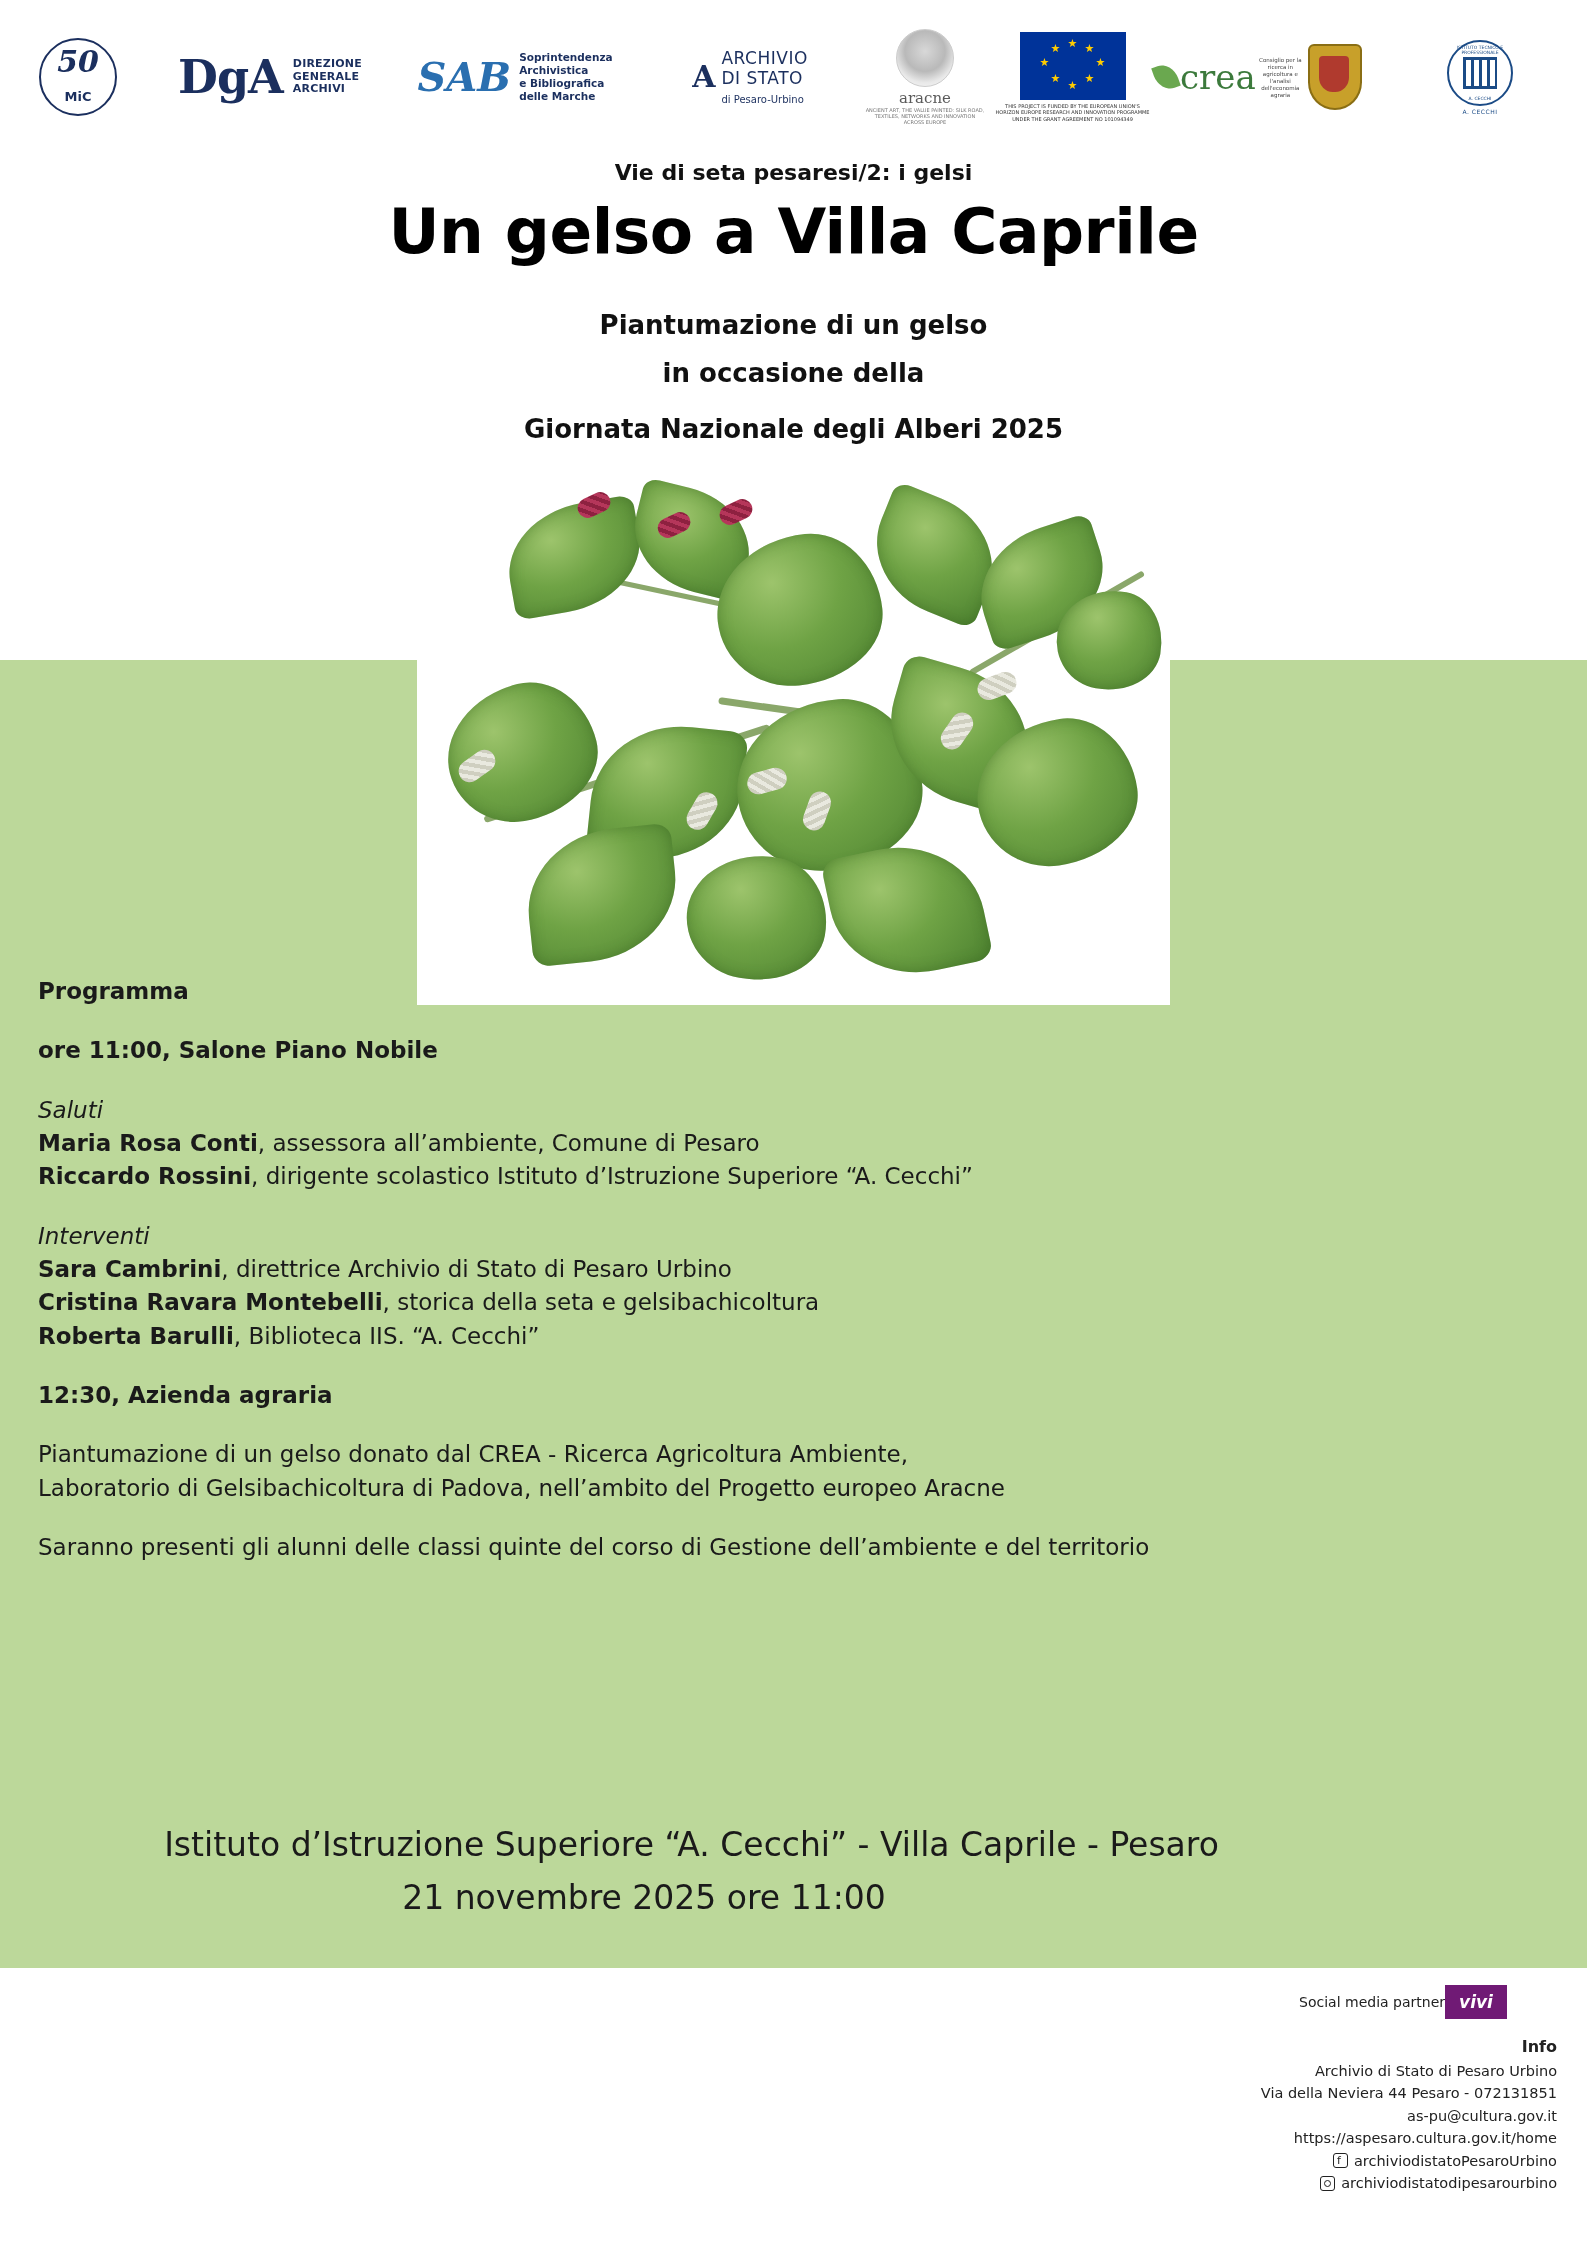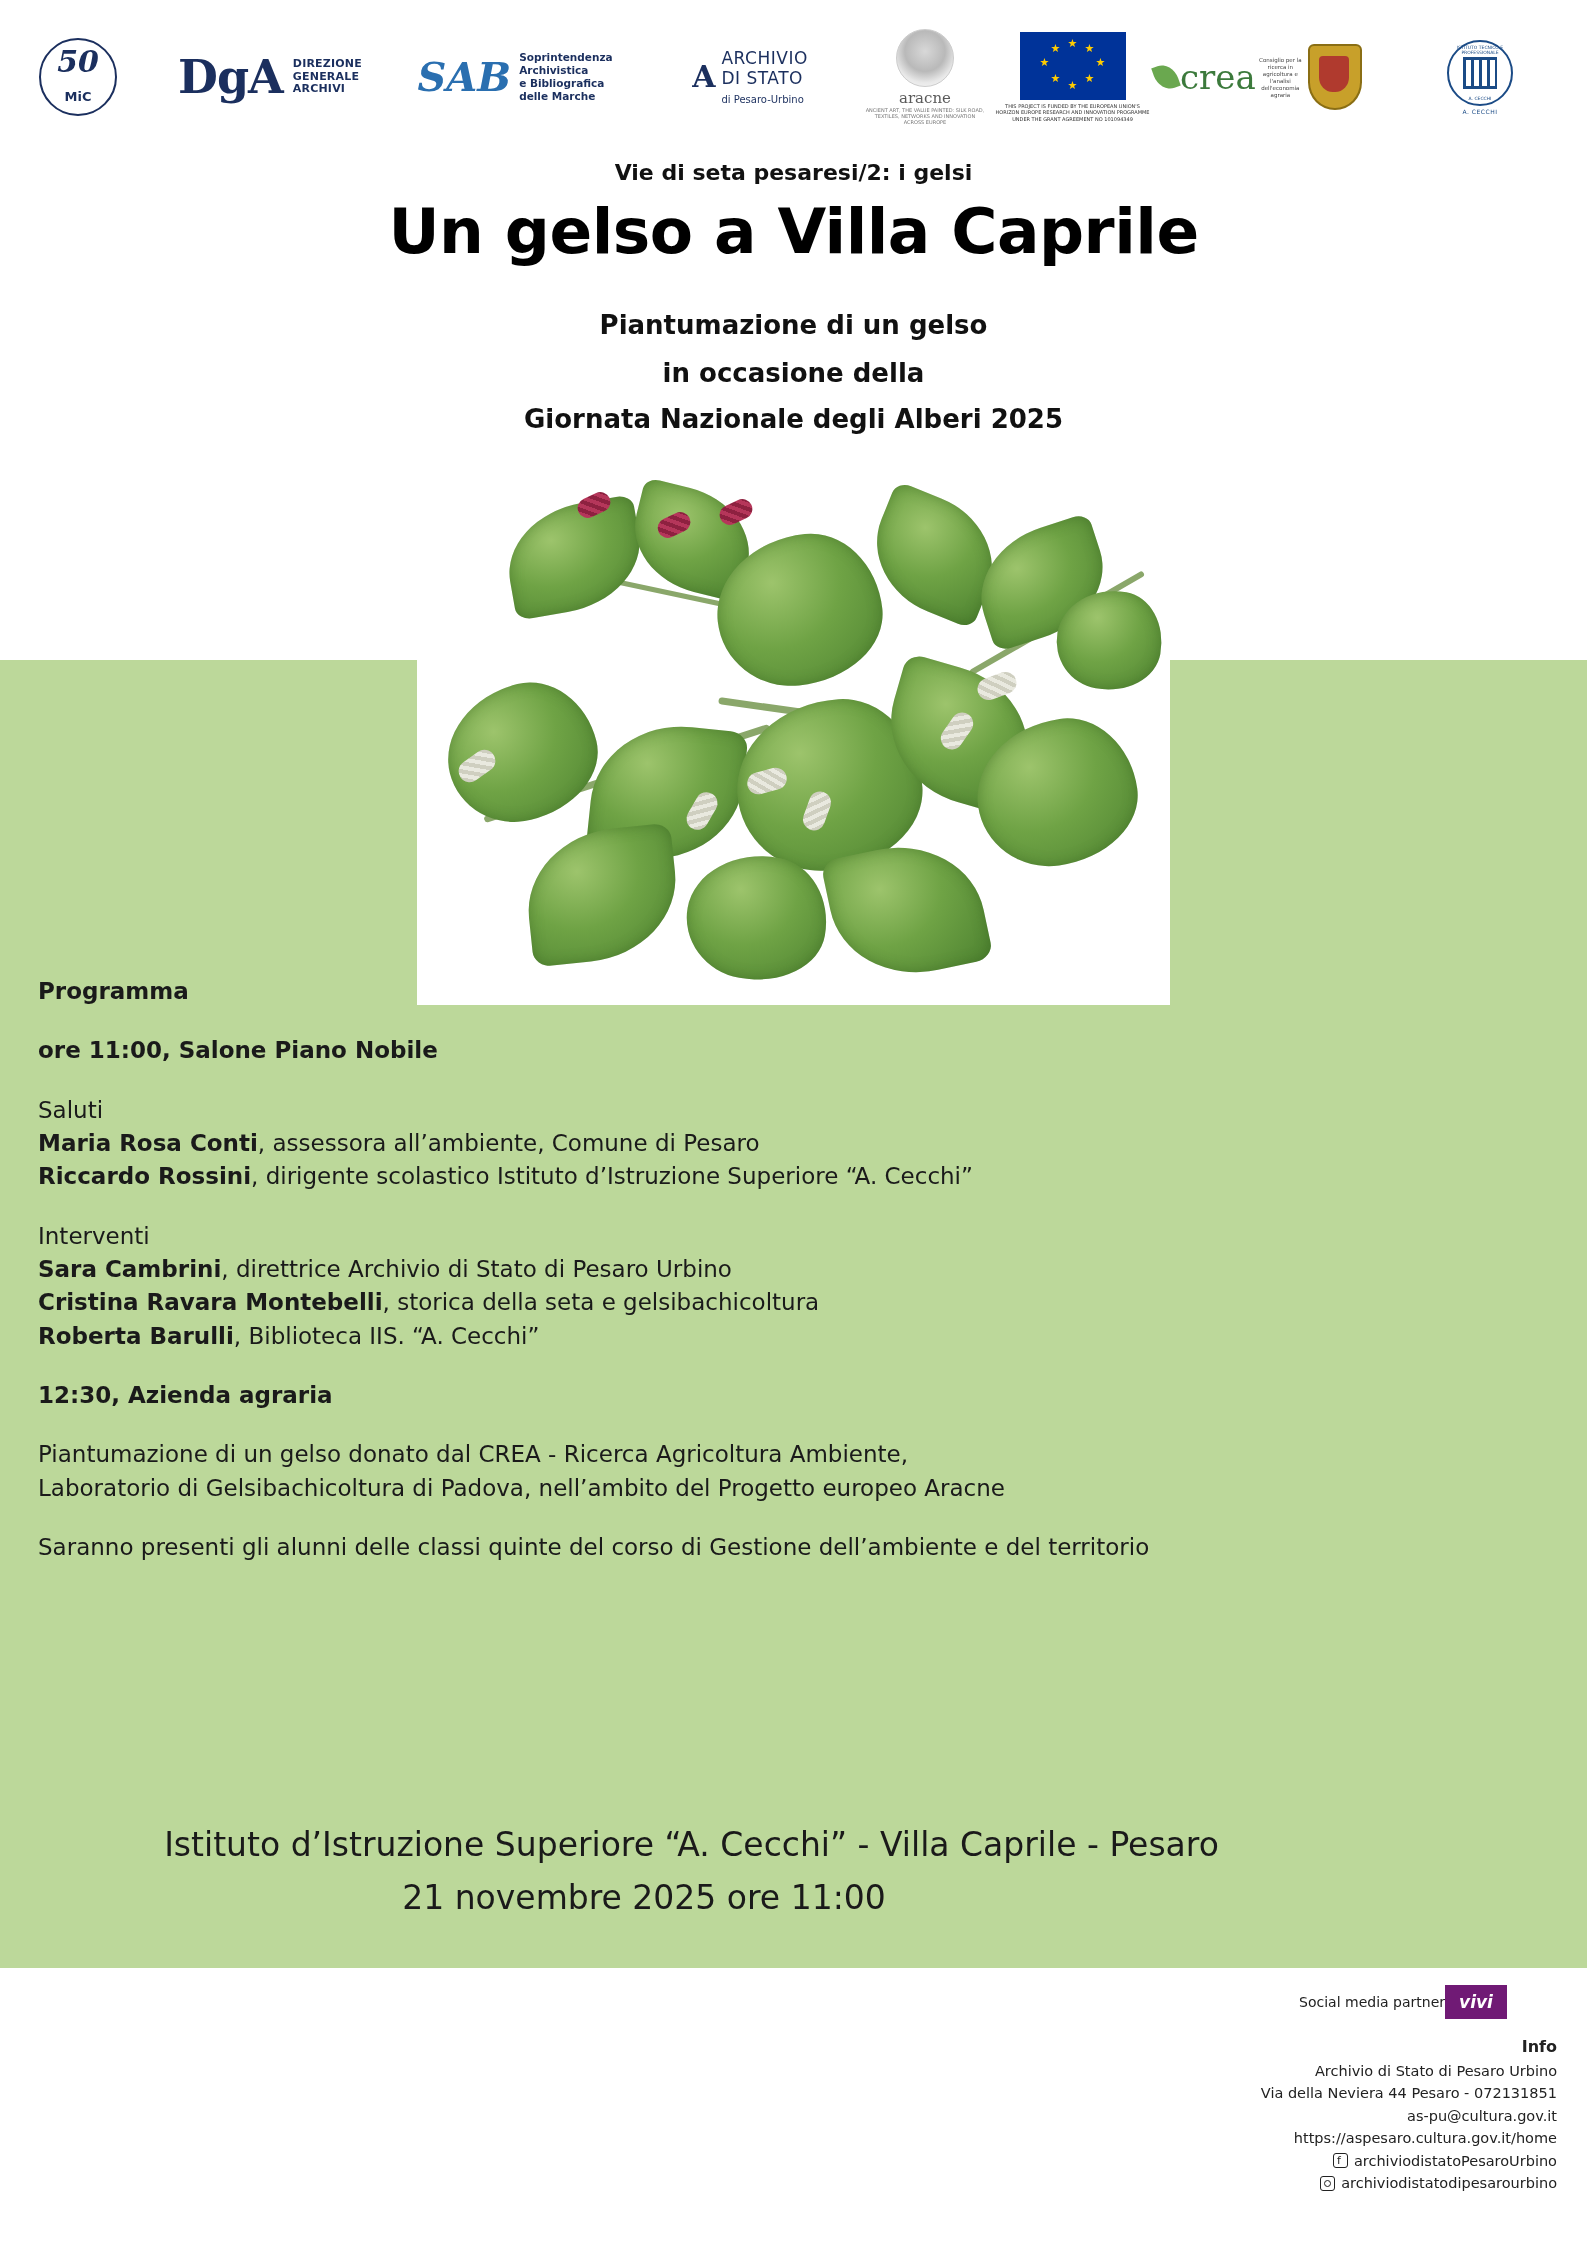--- a/index.html
+++ b/index.html
@@ -176,21 +176,21 @@
     position: absolute; top: 195px; left: 0; width: 1587px;
     text-align: center; font-size: 63px; font-weight: bold; color: #000;
     letter-spacing: -.5px;
   }
   .sub1, .sub2, .sub3 {
     position: absolute; left: 0; width: 1587px; text-align: center;
     font-size: 26px; font-weight: bold; color: #111;
   }
   .sub1 { top: 310px; }
   .sub2 { top: 358px; }
-  .sub3 { top: 404px; }
+  .sub3 { top: 414px; }
 
   
   .illustration {
     position: absolute;
     left: 417px; top: 470px;
     width: 753px; height: 535px;
     background: #ffffff;
     overflow: hidden;
   }
   .leaf {
@@ -221,21 +221,21 @@
   
   .programme {
     position: absolute;
     left: 38px; top: 975px;
     width: 1500px;
     font-size: 23px;
     line-height: 1.45;
     color: #1a1a1a;
   }
   .programme .h { font-weight: bold; }
-  .programme .it { }
+  .programme .it { font-style: italic; }
   .programme .gap { height: 26px; }
   .programme p { margin: 0; }
 
   
   .venue {
     position: absolute; left: 0; top: 1825px; width: 1383px;
     text-align: center; font-size: 33px; color: #1a1a1a;
   }
   .venue-date {
     position: absolute; left: 0; top: 1878px; width: 1288px;

